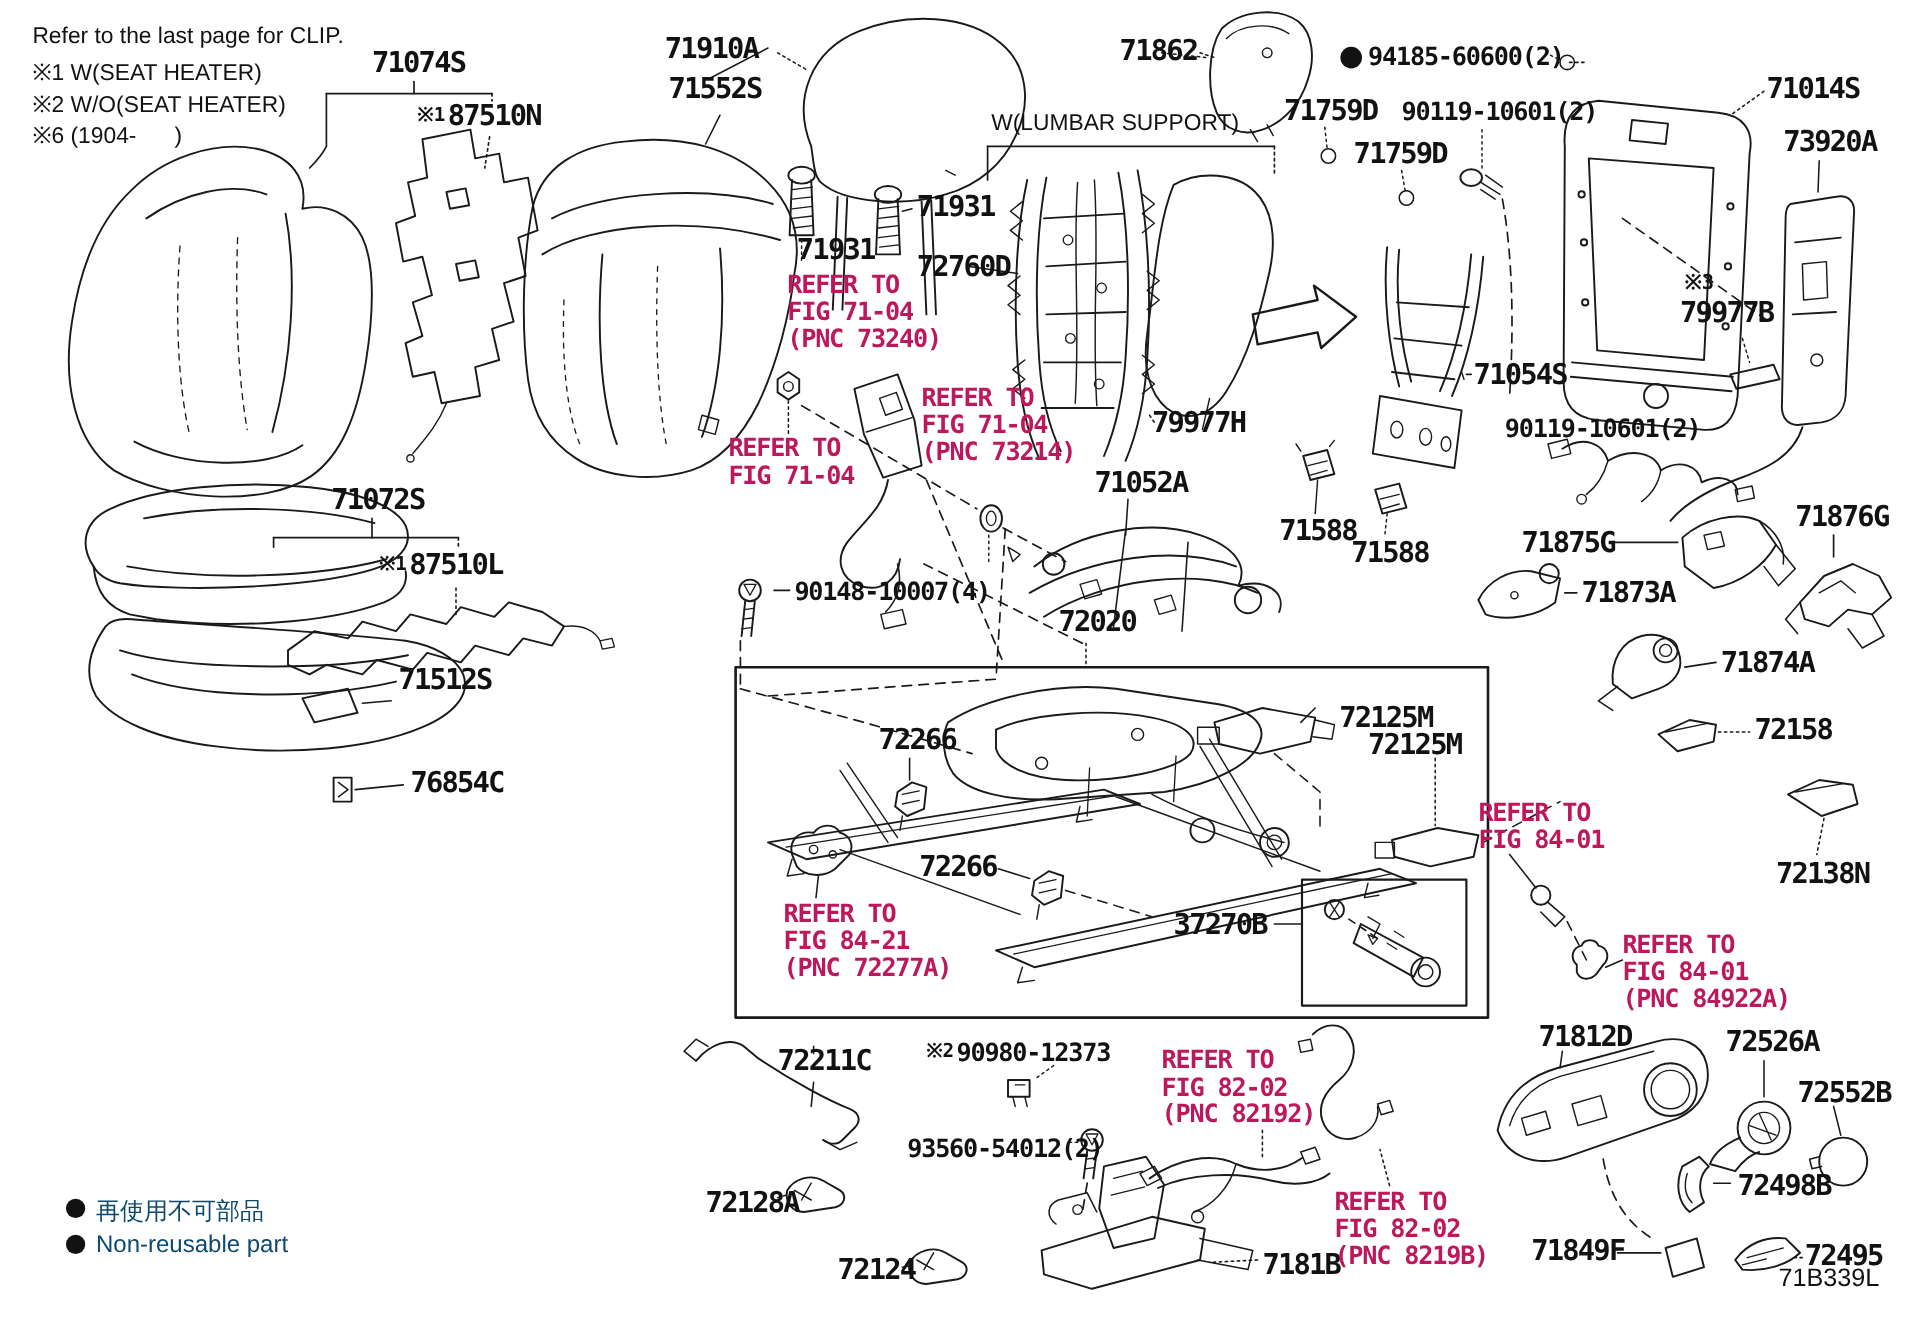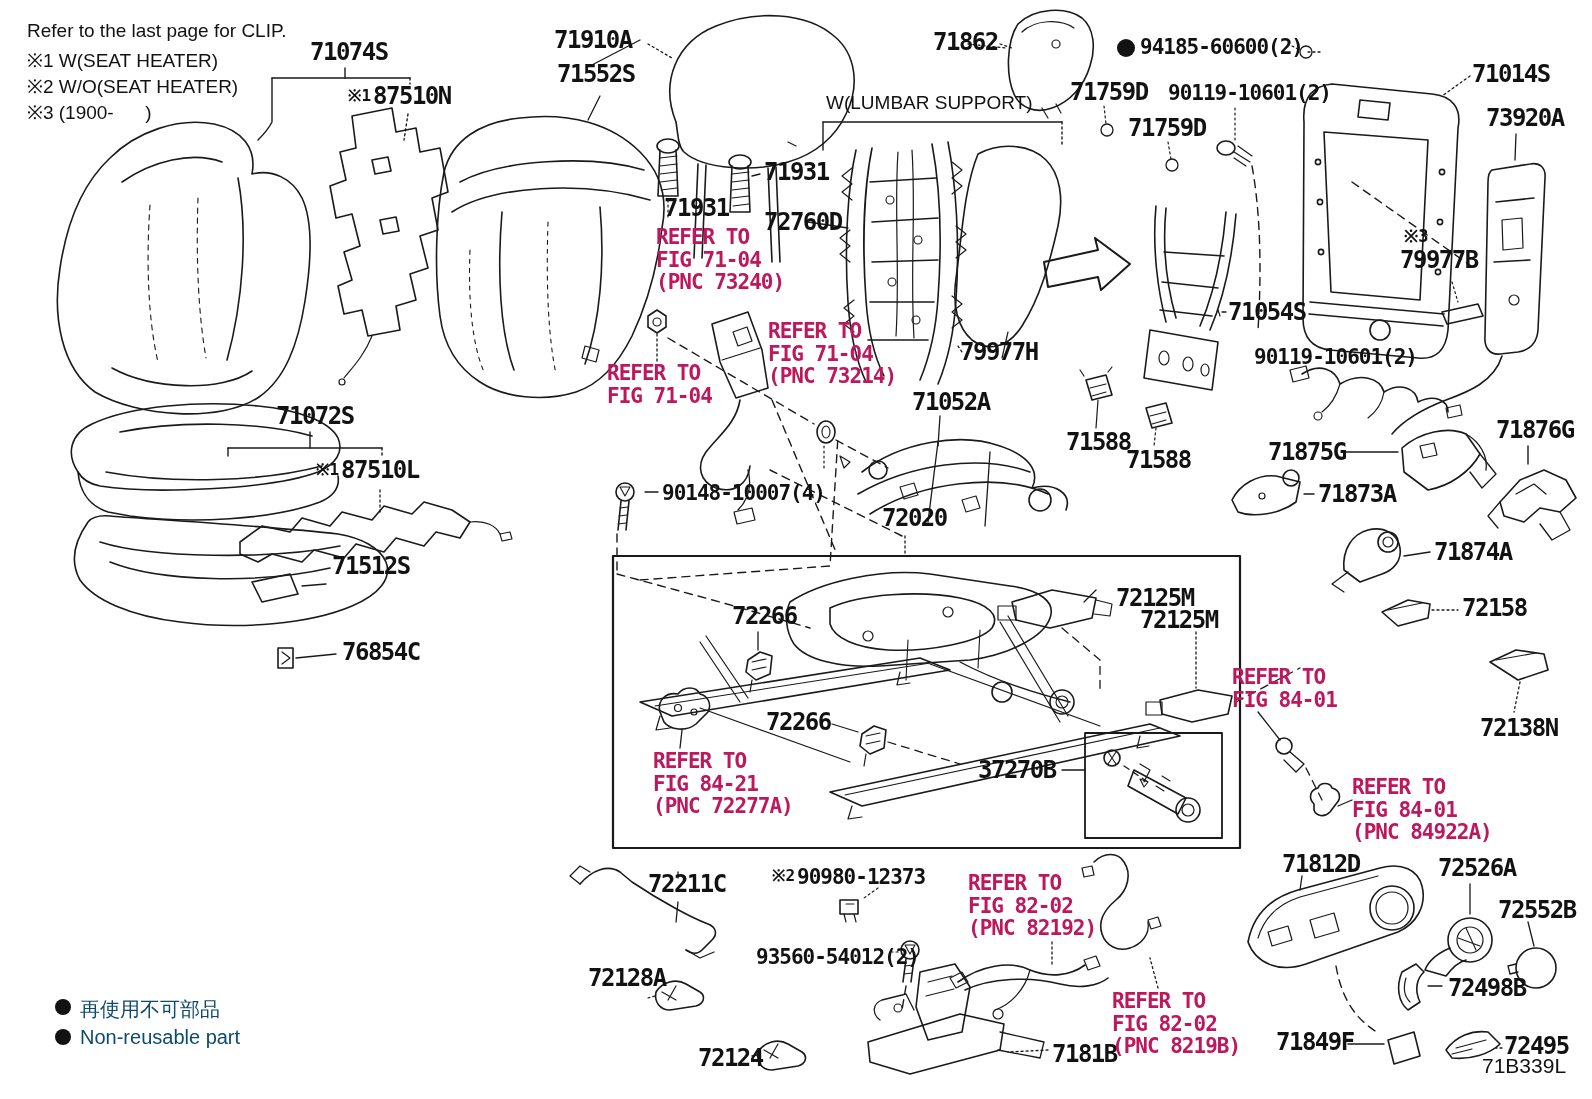--- a/index.html
+++ b/index.html
@@ -494,21 +494,21 @@
     <path d="M678,878 L678,872"></path>
     <path d="M958,346 L962,352" stroke-dasharray="2 3"></path>
     <path d="M1308,52 L1320,52" stroke-dasharray="2 3"></path>
     <path d="M902,536 L770,470" stroke-dasharray="8 6" stroke-width="1.4"></path>
   </g>
 </svg>
 
   <div class="note" style="left:27px;top:20px">Refer to the last page for CLIP.</div>
   <div class="note" style="left:27px;top:47px">※1 W(SEAT HEATER)</div>
   <div class="note" style="left:27px;top:73px">※2 W/O(SEAT HEATER)</div>
-  <div class="note" style="left:27px;top:99px">※3 (1900-      )</div>
+  <div class="note" style="left:27px;top:99px">※6 (1904-      )</div>
 
   <div class="lbl" style="left:310px;top:40px">71074S</div>
   <div class="lbl" style="left:348px;top:84px"><span class="pre">※1</span><span>87510N</span></div>
   <div class="lbl" style="left:554px;top:28px">71910A</div>
   <div class="lbl" style="left:557px;top:62px">71552S</div>
   <div class="lbl" style="left:764px;top:160px">71931</div>
   <div class="lbl" style="left:664px;top:196px">71931</div>
   <div class="lbl" style="left:933px;top:30px">71862</div>
   <div class="lbl sm" style="left:1140px;top:36px">94185-60600(2)</div>
   <div class="lbl" style="left:1070px;top:80px">71759D</div>
@@ -558,21 +558,21 @@
 FIG 84-01</div>
   <div class="ref" style="left:1352px;top:776px">REFER TO
 FIG 84-01
 (PNC 84922A)</div>
   <div class="lbl" style="left:648px;top:872px">72211C</div>
   <div class="lbl sm" style="left:772px;top:866px"><span class="pre">※2</span><span>90980-12373</span></div>
   <div class="lbl sm" style="left:756px;top:946px">93560-54012(2)</div>
   <div class="ref" style="left:968px;top:872px">REFER TO
 FIG 82-02
 (PNC 82192)</div>
-  <div class="lbl" style="left:588px;top:966px">72128A</div>
+  <div class="lbl" style="left:588px;top:990px">72128A</div>
   <div class="lbl" style="left:698px;top:1046px">72124</div>
   <div class="lbl" style="left:1052px;top:1042px">7181B</div>
   <div class="ref" style="left:1112px;top:990px">REFER TO
 FIG 82-02
 (PNC 8219B)</div>
   <div class="lbl" style="left:1282px;top:852px">71812D</div>
   <div class="lbl" style="left:1438px;top:856px">72526A</div>
   <div class="lbl" style="left:1498px;top:898px">72552B</div>
   <div class="lbl" style="left:1448px;top:976px">72498B</div>
   <div class="lbl" style="left:1276px;top:1030px">71849F</div>

